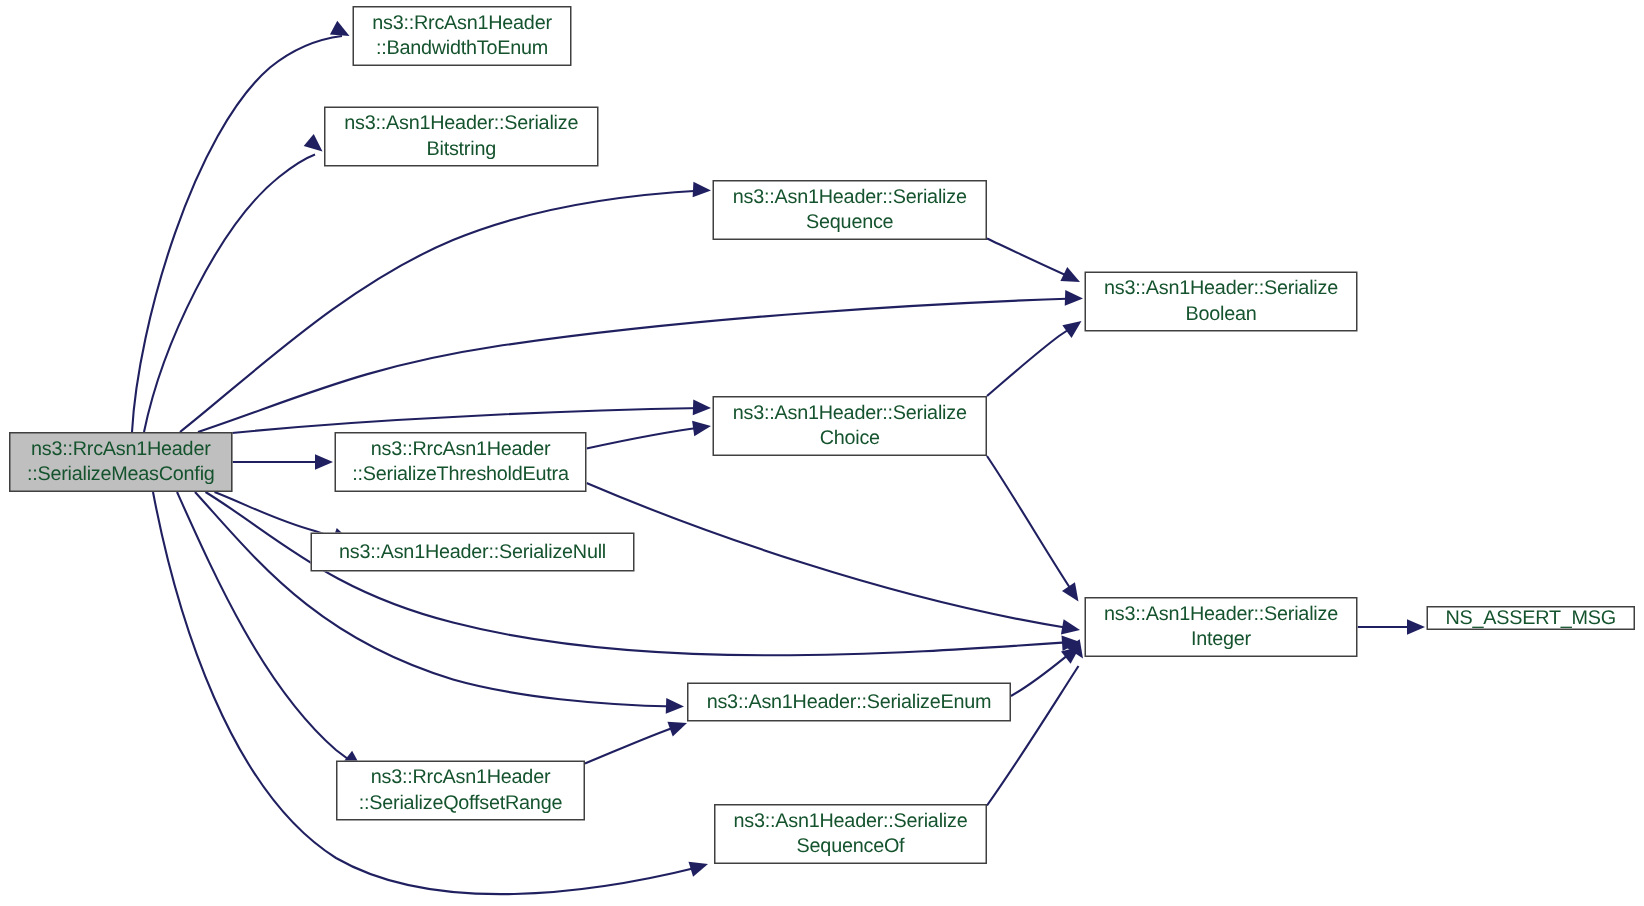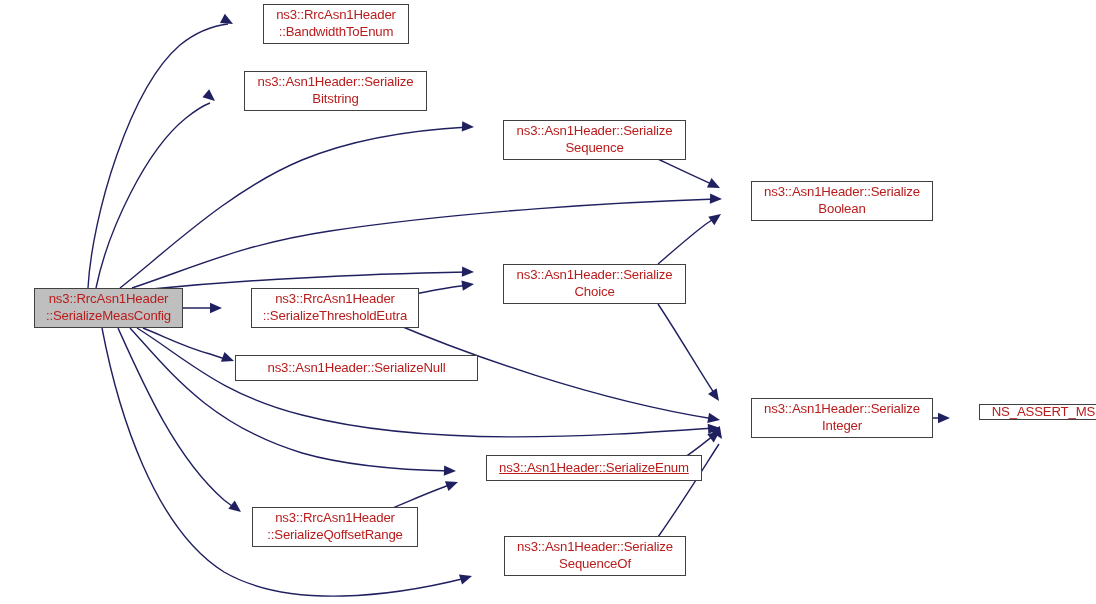--- a/index.html
+++ b/index.html
@@ -23,31 +23,30 @@
     left: 0;
     top: 0;
     width: 1096px;
     height: 604px;
   }
   .node {
     position: absolute;
     box-sizing: border-box;
     border: 1px solid #404040;
     background: #ffffff;
-    color: #b91c1c;
+    color: #14532d;
     display: flex;
     align-items: center;
     justify-content: flex-end;
     text-align: center;
     font-size: 13.2px;
     line-height: 1.28;
     letter-spacing: -0.15px;
     white-space: pre-line;
     z-index: 5;
-    margin-left: 28px;
   }
   .node.highlight {
     background: #bfbfbf;
   }
   .node-label {
     display: block;
     width: 100%;
     padding: 0 3px;
     box-sizing: border-box;
   }
@@ -108,23 +107,23 @@
       <div class="node" style="left: 475px; top: 120px; width: 183px; height: 40px;"><span class="node-label">ns3::Asn1Header::Serialize
 Sequence</span></div>
       <div class="node" style="left: 723px; top: 181px; width: 182px; height: 40px;"><span class="node-label">ns3::Asn1Header::Serialize
 Boolean</span></div>
       <div class="node" style="left: 475px; top: 264px; width: 183px; height: 40px;"><span class="node-label">ns3::Asn1Header::Serialize
 Choice</span></div>
       <div class="node highlight" style="left: 6px; top: 288px; width: 149px; height: 40px;"><span class="node-label">ns3::RrcAsn1Header
 ::SerializeMeasConfig</span></div>
       <div class="node" style="left: 223px; top: 288px; width: 168px; height: 40px;"><span class="node-label">ns3::RrcAsn1Header
 ::SerializeThresholdEutra</span></div>
-      <div class="node" style="left: 207px; top: 355px; width: 243px; height: 26px;"><span class="node-label">ns3::Asn1Header::SerializeNull</span></div>
+      <div class="node" style="left: 207px; top: 355px; width: 216px; height: 26px;"><span class="node-label">ns3::Asn1Header::SerializeNull</span></div>
       <div class="node" style="left: 723px; top: 398px; width: 182px; height: 40px;"><span class="node-label">ns3::Asn1Header::Serialize
 Integer</span></div>
       <div class="node" style="left: 951px; top: 404px; width: 139px; height: 16px;"><span class="node-label">NS_ASSERT_MSG</span></div>
-      <div class="node" style="left: 458px; top: 455px; width: 216px; height: 26px; text-decoration: underline;"><span class="node-label">ns3::Asn1Header::SerializeEnum</span></div>
+      <div class="node" style="left: 458px; top: 455px; width: 216px; height: 26px;"><span class="node-label">ns3::Asn1Header::SerializeEnum</span></div>
       <div class="node" style="left: 224px; top: 507px; width: 166px; height: 40px;"><span class="node-label">ns3::RrcAsn1Header
 ::SerializeQoffsetRange</span></div>
       <div class="node" style="left: 476px; top: 536px; width: 182px; height: 40px;"><span class="node-label">ns3::Asn1Header::Serialize
 SequenceOf</span></div>
     </div>
 </div>
 
 </body></html>

